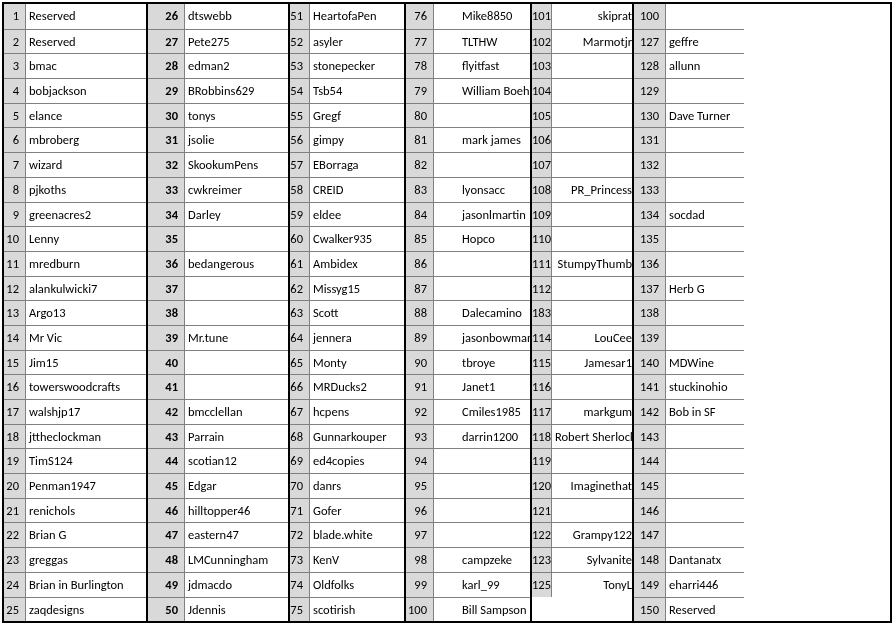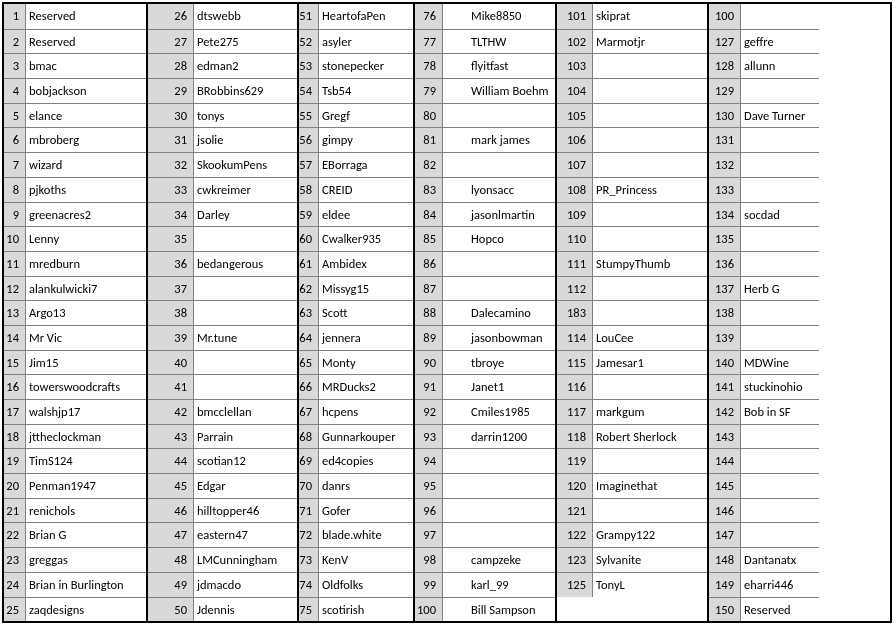--- a/index.html
+++ b/index.html
@@ -41,24 +41,24 @@
   }
   .name {
     padding: 4px 0 0 3px;
     box-sizing: border-box;
     flex-shrink: 0;
     overflow: hidden;
     white-space: nowrap;
   }
   
   .g1 .num { width: 22px; }  .g1 .name { width: 120px; }
-  .g2 .num { width: 46px; }  .g2 .name { width: 103px; }
+  .g2 .num { width: 37px; font-weight: bold; }  .g2 .name { width: 103px; }
   .g3 .num { width: 20px; }  .g3 .name { width: 94px; }
-  .g4 .num { width: 28px; }  .g4 .name { width: 112px; padding-left: 28px; }
-  .g5 .num { width: 36px; }  .g5 .name { width: 114px; }
+  .g4 .num { width: 28px; }  .g4 .name { width: 96px; padding-left: 28px; }
+  .g5 .num { width: 20px; }  .g5 .name { width: 80px; text-align: right; }
   .g6 .num { width: 32px; }  .g6 .name { width: 78px; }
 </style>
 </head>
 <body>
 
 <div class="table">
   <div class="col-group g1">
       <div class="row">
         <div class="num">1</div>
         <div class="name">Reserved</div>

